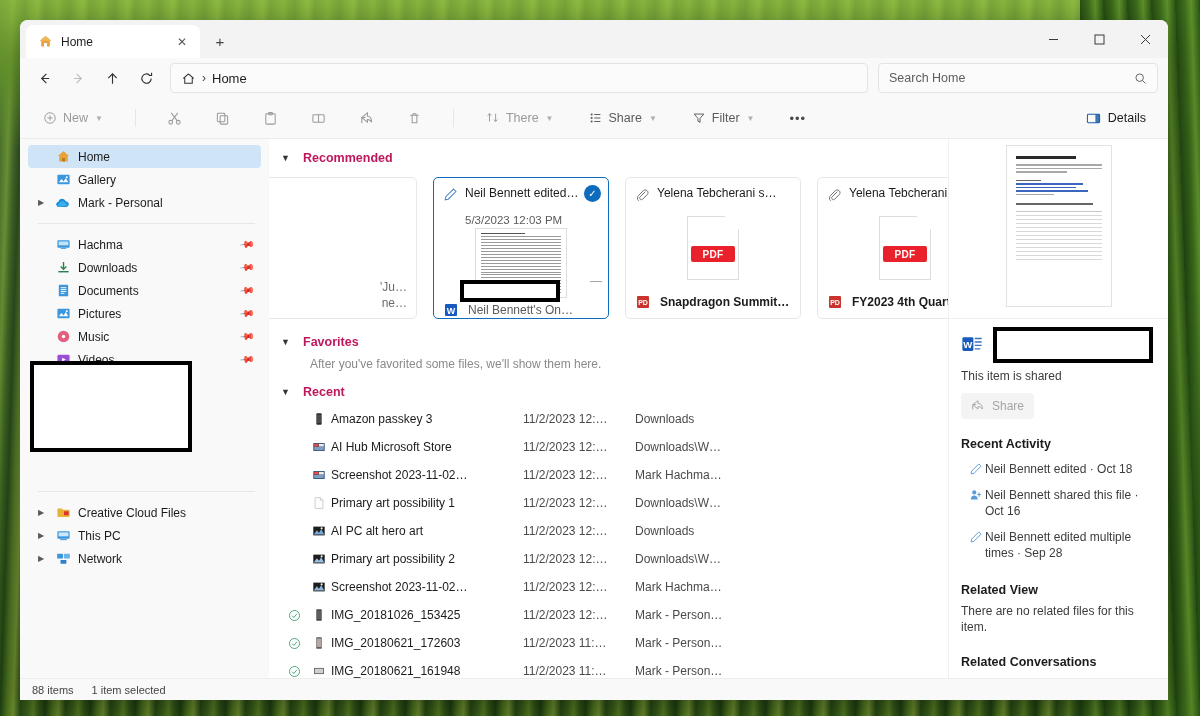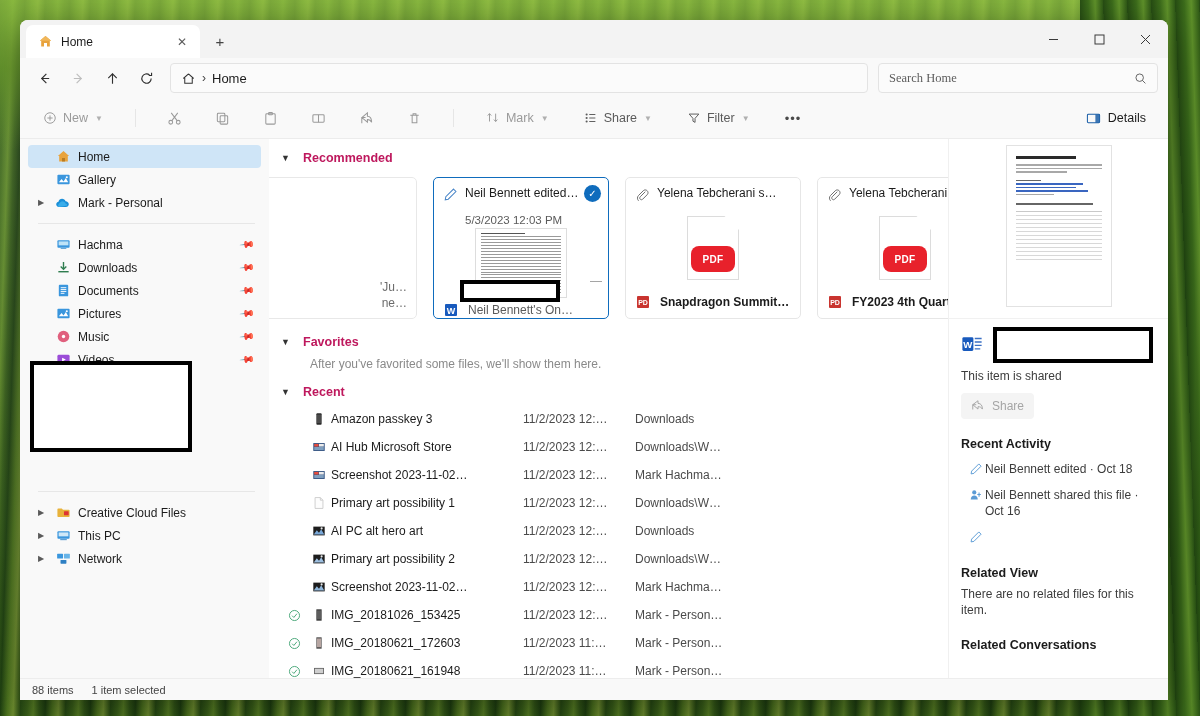--- a/index.html
+++ b/index.html
@@ -85,21 +85,21 @@
   .crumb-home-icon { display:flex; align-items:center; }
   .crumb-sep { color: #444; font-size: 12px; }
   .crumb-text { font-size: 13px; color: #1b1b1b; }
   .searchbox {
     width: 280px; height: 30px; background: #fbfbfb; border: 1px solid #e3e3e3;
     border-radius: 4px; margin-left: 8px; display: flex; align-items: center;
     padding: 0 10px; justify-content: space-between;
   }
   .searchbox input {
     border: 0; outline: 0; background: transparent; font-size: 12.5px;
-    color: #4c4c4c; font-family: Liberation Serif, serif; width: 230px;
+    color: #4c4c4c; font-family: Liberation Sans, sans-serif; width: 230px;
   }
   .searchbox input::placeholder { color: #5d5d5d; }
 
   
   .commandbar {
     height: 41px; background: #f9f9f9; display: flex; align-items: center;
     padding: 0 12px 0 14px; gap: 17px; border-bottom: 1px solid #ececec; flex: 0 0 41px;
   }
   .cmd {
     height: 30px; display: flex; align-items: center; gap: 6px; padding: 0 9px;
@@ -181,22 +181,22 @@
     padding: 4px 5px; display: flex; flex-direction: column; gap: 2px; overflow: hidden;
   }
   .doc-lines i { display: block; height: 1.5px; background: #9a9a9a; }
   .doc-lines i.short { width: 55%; background:#555; height:2px; }
   .pdf-thumb { position: relative; width: 52px; height: 64px; }
   .pdf-page {
     position: absolute; inset: 0; background: #fff; border: 1px solid #dcdcdc;
     clip-path: polygon(0 0, 72% 0, 100% 22%, 100% 100%, 0 100%);
   }
   .pdf-badge {
-    position: absolute; left: 4px; top: 30px; width: 44px; height: 26px;
-    background: #e8212b; border-radius: 8px; color: #fff; font-size: 10px;
+    position: absolute; left: 4px; top: 30px; width: 44px; height: 16px;
+    background: #e8212b; border-radius: 2px; color: #fff; font-size: 10px;
     font-weight: bold; display: flex; align-items: center; justify-content: center; letter-spacing:.3px;
   }
   .rec-foot { display: flex; align-items: center; gap: 7px; }
   .rec-foot .fico { width: 18px; flex: 0 0 18px; display:flex; align-items:center; }
   .rec-foot .fname {
     font-size: 12px; font-weight: bold; color: #1b1b1b; white-space: nowrap;
     overflow: hidden; text-overflow: ellipsis;
   }
   .rec-foot .fname.muted { font-weight: normal; color: #5b5b5b; }
 
@@ -381,21 +381,21 @@
     <div class="cmd icon-only">
       <svg width="15" height="15" viewBox="0 0 16 16">
           <path d="M3.5 4.5 H12.5 M5.5 4.5 V12.5 H10.5 V4.5 M6.5 4.5 V3 H9.5 V4.5" fill="none" stroke="#9a9a9a" stroke-width="1.1"></path>
         </svg>
     </div>
     <div class="cmd-sep"></div>
     <div class="cmd">
       <svg width="14" height="14" viewBox="0 0 16 16">
           <path d="M4 3 V12 M4 3 L2 5.2 M4 3 L6 5.2 M11 12 V3 M11 12 L9 9.8 M11 12 L13 9.8" fill="none" stroke="#9a9a9a" stroke-width="1.1"></path>
         </svg>
-      <span>Mark</span>
+      <span>There</span>
       <span class="chev">▼</span>
     </div>
     <div class="cmd" style="color:#5b5b5b">
       <svg width="14" height="14" viewBox="0 0 16 16">
           <circle cx="3" cy="4" r="1.2" fill="#5b5b5b"></circle>
           <circle cx="3" cy="8" r="1.2" fill="#5b5b5b"></circle>
           <circle cx="3" cy="12" r="1.2" fill="#5b5b5b"></circle>
           <path d="M6 4 H13 M6 8 H13 M6 12 H13" stroke="#5b5b5b" stroke-width="1.1"></path>
         </svg>
       <span>Share</span>
@@ -953,20 +953,21 @@
         </span>
         <span class="at">Neil Bennett shared this file · Oct 16</span>
       </div>
 
       <div class="dp-act">
         <span class="ai">
           <svg width="14" height="14" viewBox="0 0 16 16">
               <path d="M11.2 2.2 L13.8 4.8 L5.6 13 L2.4 13.6 L3 10.4 Z" fill="none" stroke="#5b9bd5" stroke-width="1.1"></path>
             </svg>
         </span>
+        <span class="at">Neil Bennett edited multiple times · Sep 28</span>
       </div>
 
       <div class="dp-h" style="padding-top:16px">Related View</div>
       <div class="dp-text">There are no related files for this item.</div>
 
       <div class="dp-h" style="padding-top:20px">Related Conversations</div>
     </div>
   </div>
 
   <div class="statusbar">

